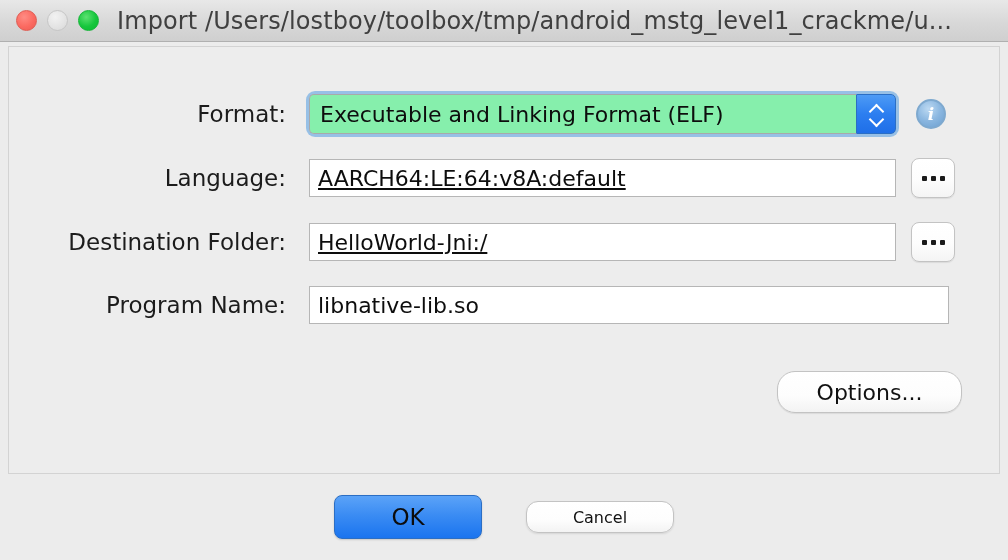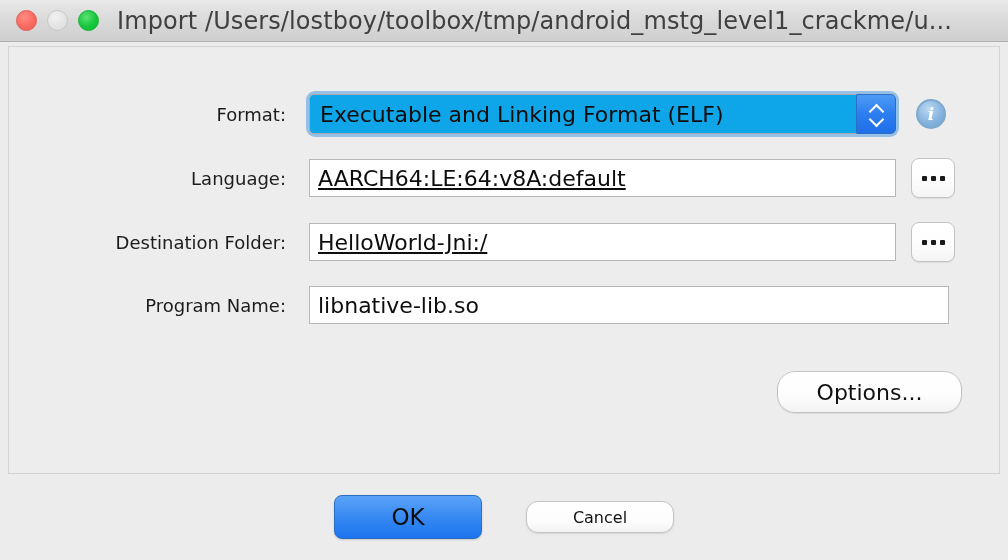--- a/index.html
+++ b/index.html
@@ -89,39 +89,39 @@
   }
   .row-format      { top: 47px; }
   .row-language    { top: 111px; }
   .row-destination { top: 175px; }
   .row-program     { top: 239px; }
 
   .field-label {
     width: 277px;
     text-align: right;
     padding-right: 0;
-    font-size: 18px;
+    font-size: 23px;
     color: #1c1c1c;
     white-space: nowrap;
   }
 
   
   .combo-wrap {
     position: relative;
     margin-left: 23px;
     width: 587px;
     height: 40px;
     border-radius: 6px;
     box-shadow: 0 0 0 3px rgba(118, 175, 227, 0.72);
     box-sizing: border-box;
     display: flex;
   }
   .combo-text {
     flex: 1;
-    background: #0ea5e9;
+    background: #86efac;
     border: 1px solid #a9a9a9;
     border-right: none;
     border-radius: 5px 0 0 5px;
     display: flex;
     align-items: center;
     padding-left: 10px;
     font-size: 22px;
     color: #0d0d0d;
     white-space: nowrap;
     overflow: hidden;

